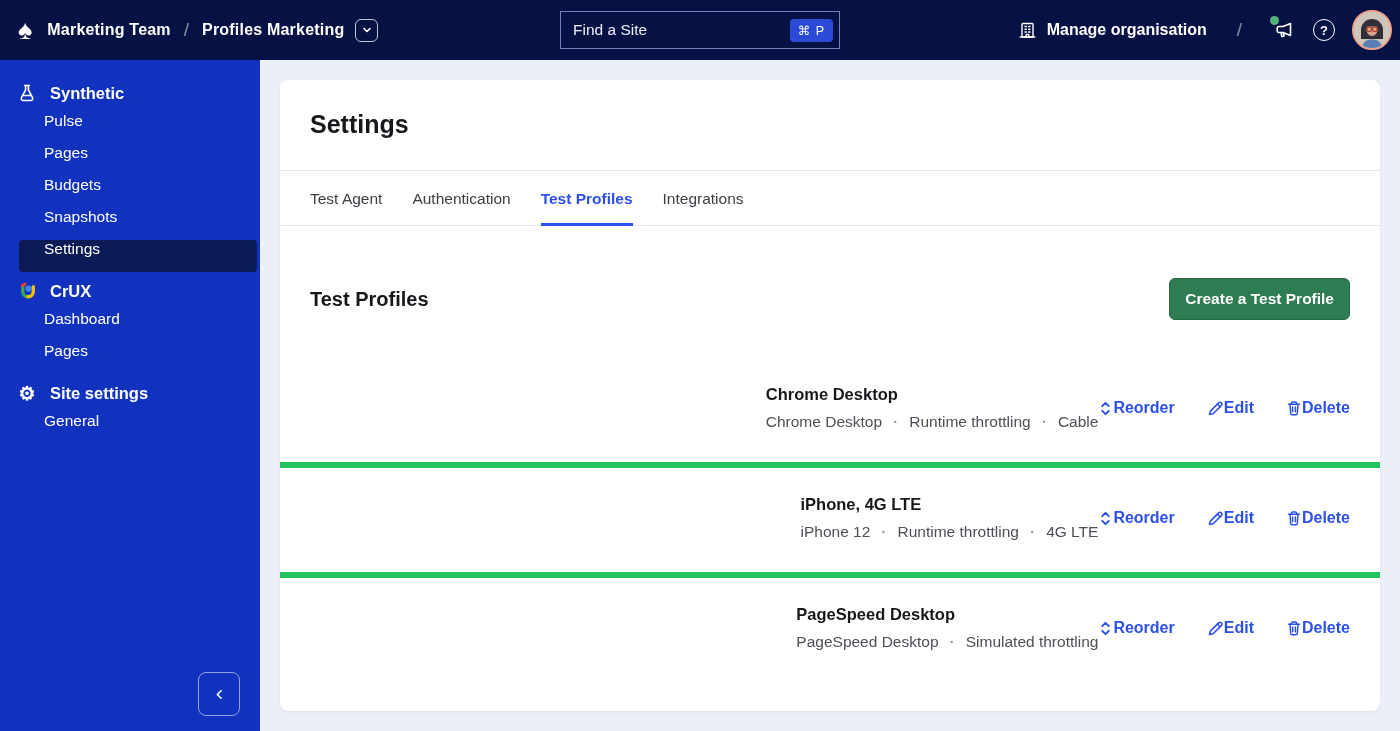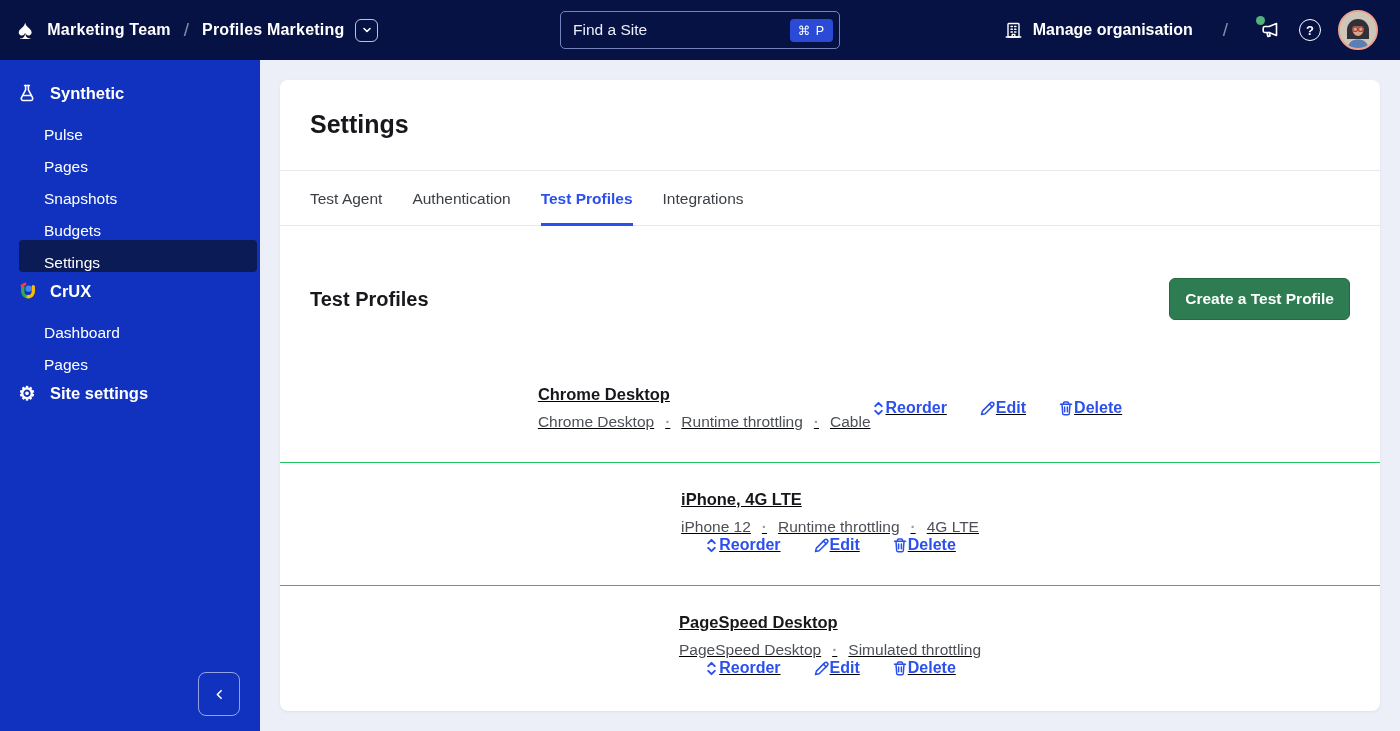--- a/index.html
+++ b/index.html
@@ -10,46 +10,46 @@
   .topbar { position:absolute; top:0; left:0; width:1400px; height:60px;
             background:#071244; color:#fff; display:flex; align-items:center; z-index:10; }
   .tb-left { display:flex; align-items:center; padding-left:18px; }
   .logo { font-size:27px; line-height:1; color:#fff; margin-right:15px; cursor:pointer; }
   .tb-name { font-weight:700; font-size:16px; letter-spacing:.2px; cursor:pointer; }
   .tb-slash { color:rgba(255,255,255,.5); font-size:19px; font-weight:300; margin:0 13px; }
   .switcher { width:23px; height:23px; border:1.5px solid rgba(255,255,255,.75); border-radius:6px;
               display:flex; align-items:center; justify-content:center; margin-left:11px;
               background:transparent; cursor:pointer; }
   .search { position:absolute; left:560px; top:11px; width:280px; height:38px;
-            border:1px solid #7583BC; border-radius:5px; display:flex; align-items:center;
+            border:1px solid #7583BC; border-radius:0; display:flex; align-items:center;
             padding:0 6px 0 12px; cursor:pointer; }
   .search-ph { color:#EDEFF8; font-size:15.5px; flex:1; }
   .search-kbd { background:#2B4BD6; color:#fff; font-size:12.5px; padding:4px 8px;
                 border-radius:4px; letter-spacing:1px; }
   .tb-right { position:absolute; right:0; top:0; height:60px; display:flex; align-items:center;
-              gap:17px; padding-right:22px; }
+              gap:17px; padding-right:8px; }
   .manage-org { display:flex; align-items:center; gap:10px; color:#fff; text-decoration:none;
                 font-weight:700; font-size:16px; cursor:pointer; }
   .icon-btn { background:none; border:none; color:#fff; cursor:pointer; display:flex;
               align-items:center; position:relative; }
   .notif-dot { position:absolute; top:-2px; left:-2px; width:9px; height:9px; border-radius:50%;
                background:#54B17E; }
   .help-circle { width:22px; height:22px; border:1.7px solid #fff; border-radius:50%;
                  display:flex; align-items:center; justify-content:center; }
   .help-circle::after { content:"?"; font-size:13px; font-weight:700; color:#fff; }
   .avatar { width:40px; height:40px; border-radius:50%; border:2px solid #EFA18D;
             overflow:hidden; background:#CDC6B9; cursor:pointer; }
 
   
   .sidebar { position:absolute; top:60px; left:0; width:276px; height:671px;
              background:#1132BE; color:#fff; padding-top:14px; }
   .side-header { display:flex; align-items:center; gap:12px; height:38px; padding-left:16px;
                  font-weight:700; font-size:16.5px; cursor:pointer; }
   .side-header .s-icon { width:22px; display:flex; justify-content:center; }
-  .side-item { display:flex; align-items:flex-end; height:32px; margin:0 19px;
+  .side-item { display:flex; align-items:flex-start; height:32px; margin:0 19px;
                padding-left:25px; font-size:15.5px; border-radius:4px; cursor:pointer; }
   .side-item.active { background:#0A1B55; }
   .gear-glyph { font-size:19px; line-height:1; }
   .collapse-btn { position:absolute; left:198px; bottom:15px; width:42px; height:44px;
                   border:1px solid rgba(255,255,255,.55); border-radius:8px; background:transparent;
                   display:flex; align-items:center; justify-content:center; cursor:pointer; }
 
   
   .main { position:absolute; top:60px; left:260px; width:1140px; height:671px;
           background:#EDEFF8; padding:20px; }
@@ -61,23 +61,23 @@
           border-bottom:1px solid #E8E9ED; }
   .tab { font-size:15.5px; color:#3C4046; padding:19px 0 15px; border-bottom:3px solid transparent;
          margin-bottom:-1px; cursor:pointer; }
   .tab.active { color:#2B50EC; font-weight:700; border-bottom-color:#2B50EC; }
   .section-head { display:flex; align-items:center; justify-content:space-between;
                   padding:52px 30px 38px; }
   .section-title { font-size:20px; font-weight:700; color:#17181C; }
   .btn-green { background:#2E7D52; color:#fff; border:1px solid #27693F; border-radius:6px;
                font-size:15.5px; font-weight:600; padding:11px 15px; cursor:pointer;
                font-family:"Liberation Sans", sans-serif; }
-  .profile-row { display:flex; align-items:center; justify-content:center;
-                 padding:27px 30px 31px;text-decoration:underline; }
-  .profile-row + .profile-row { border-top:1px solid #22c55e;flex-direction:column; }
+  .profile-row { display:flex; align-items:center; justify-content:flex-end;
+                 padding:27px 30px 31px; }
+  .profile-row + .profile-row { border-top:6px solid #22c55e; }
   .p-name { font-size:16.5px; font-weight:700; color:#17181C; margin-bottom:9px; }
   .p-details { font-size:15.5px; color:#4C5056; display:flex; align-items:center; }
   .p-detail + .p-detail::before { content:"·"; color:#9AA0A8; margin:0 11px; font-weight:700; }
   .row-actions { display:flex; align-items:center; gap:32px; }
   .action { display:flex; align-items:center; color:#2B50EC; font-size:16px;
             font-weight:700; text-decoration:none; cursor:pointer; }
   svg { display:block; }
 </style>
 </head>
 <body>
@@ -148,24 +148,24 @@
     </span>
     <span>Synthetic</span>
   </div>
   <div class="side-item">
       <span>Pulse</span>
     </div>
   <div class="side-item">
       <span>Pages</span>
     </div>
   <div class="side-item">
+      <span>Budgets</span>
+    </div>
+  <div class="side-item">
       <span>Snapshots</span>
-    </div>
-  <div class="side-item">
-      <span>Budgets</span>
     </div>
   <div class="side-item active">
       <span>Settings</span>
     </div>
 
   <div class="side-header">
     <span class="s-icon">
       <svg width="21" height="21" viewBox="0 0 20 20">
         <path d="M5.5 5.5v4.5a5 5 0 0 0 5 5" stroke="#34A853" stroke-width="3.2" fill="none" stroke-linecap="round"></path>
         <path d="M10.5 15a5 5 0 0 0 5-5V5.5" stroke="#FBBC05" stroke-width="3.2" fill="none" stroke-linecap="round"></path>
@@ -179,20 +179,23 @@
       <span>Dashboard</span>
     </div>
   <div class="side-item">
       <span>Pages</span>
     </div>
 
   <div class="side-header">
     <span class="s-icon gear-glyph">⚙</span>
     <span>Site settings</span>
   </div>
+  <div class="side-item">
+      <span>General</span>
+    </div>
 
   <button class="collapse-btn">
     <svg width="13" height="13" viewBox="0 0 12 12">
       <path d="M7.5 2.5 4 6l3.5 3.5" fill="none" stroke="#fff" stroke-width="1.5" stroke-linecap="round" stroke-linejoin="round"></path>
     </svg>
   </button>
 </nav>
 
 <main class="main">
   <div class="card">

